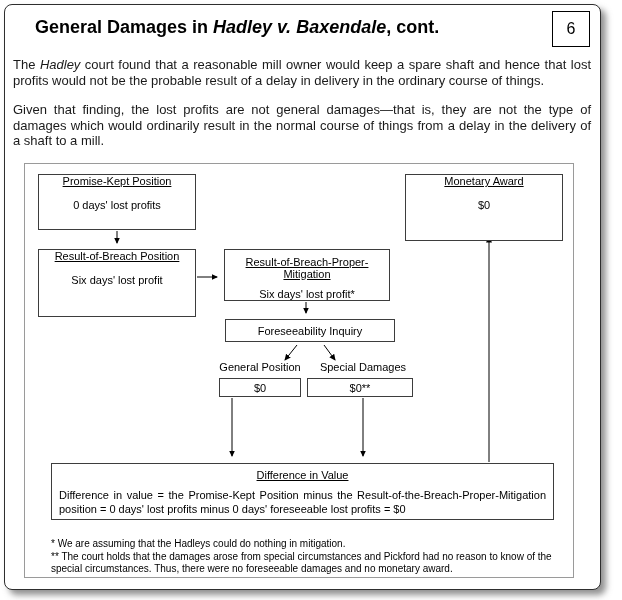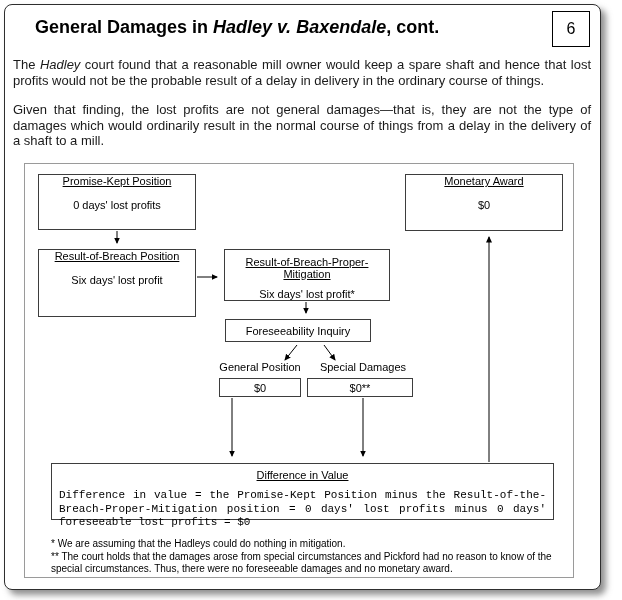--- a/index.html
+++ b/index.html
@@ -42,31 +42,31 @@
   .node-big .dval{margin-top:12px;}
   .node-mid .dtitle{margin-top:6px;}
   .node-mid .dval{margin-top:8px;}
   .node-flat{display:flex;align-items:center;justify-content:center;}
   .dlabel{
     position:absolute;text-align:center;font-size:11px;
   }
   #box-promise{left:13px;top:10px;width:158px;height:56px;}
   #box-breach{left:13px;top:85px;width:158px;height:68px;}
   #box-mitigation{left:199px;top:85px;width:166px;height:52px;}
-  #box-foresee{left:200px;top:155px;width:146px;height:23px;}
+  #box-foresee{left:200px;top:155px;width:170px;height:23px;}
   #label-general{left:172px;top:197px;width:126px;}
   #box-general{left:194px;top:214px;width:82px;height:19px;}
   #label-special{left:275px;top:197px;width:126px;}
   #box-special{left:282px;top:214px;width:106px;height:19px;}
-  #box-monetary{left:380px;top:10px;width:158px;height:57px;}
+  #box-monetary{left:380px;top:10px;width:158px;height:67px;}
   #box-difference{left:26px;top:299px;width:503px;height:57px;}
   #box-difference .dtitle{display:block;margin-top:5px;}
   #box-difference .dbody{
     text-align:justify;padding:0 7px;margin-top:8px;
-    font-size:11px;line-height:13.5px;font-family:Liberation Mono, monospace;
+    font-size:11px;line-height:13.5px;
   }
   .footnotes{
     position:absolute;left:26px;top:374px;right:12px;
     font-size:10px;line-height:12.5px;text-align:left;
   }
   .footnotes .fn{margin:0;}
   svg.connectors{position:absolute;left:0;top:0;width:550px;height:415px;pointer-events:none;}
   svg.connectors line{stroke:#000;stroke-width:1;}
 </style>
 </head>

